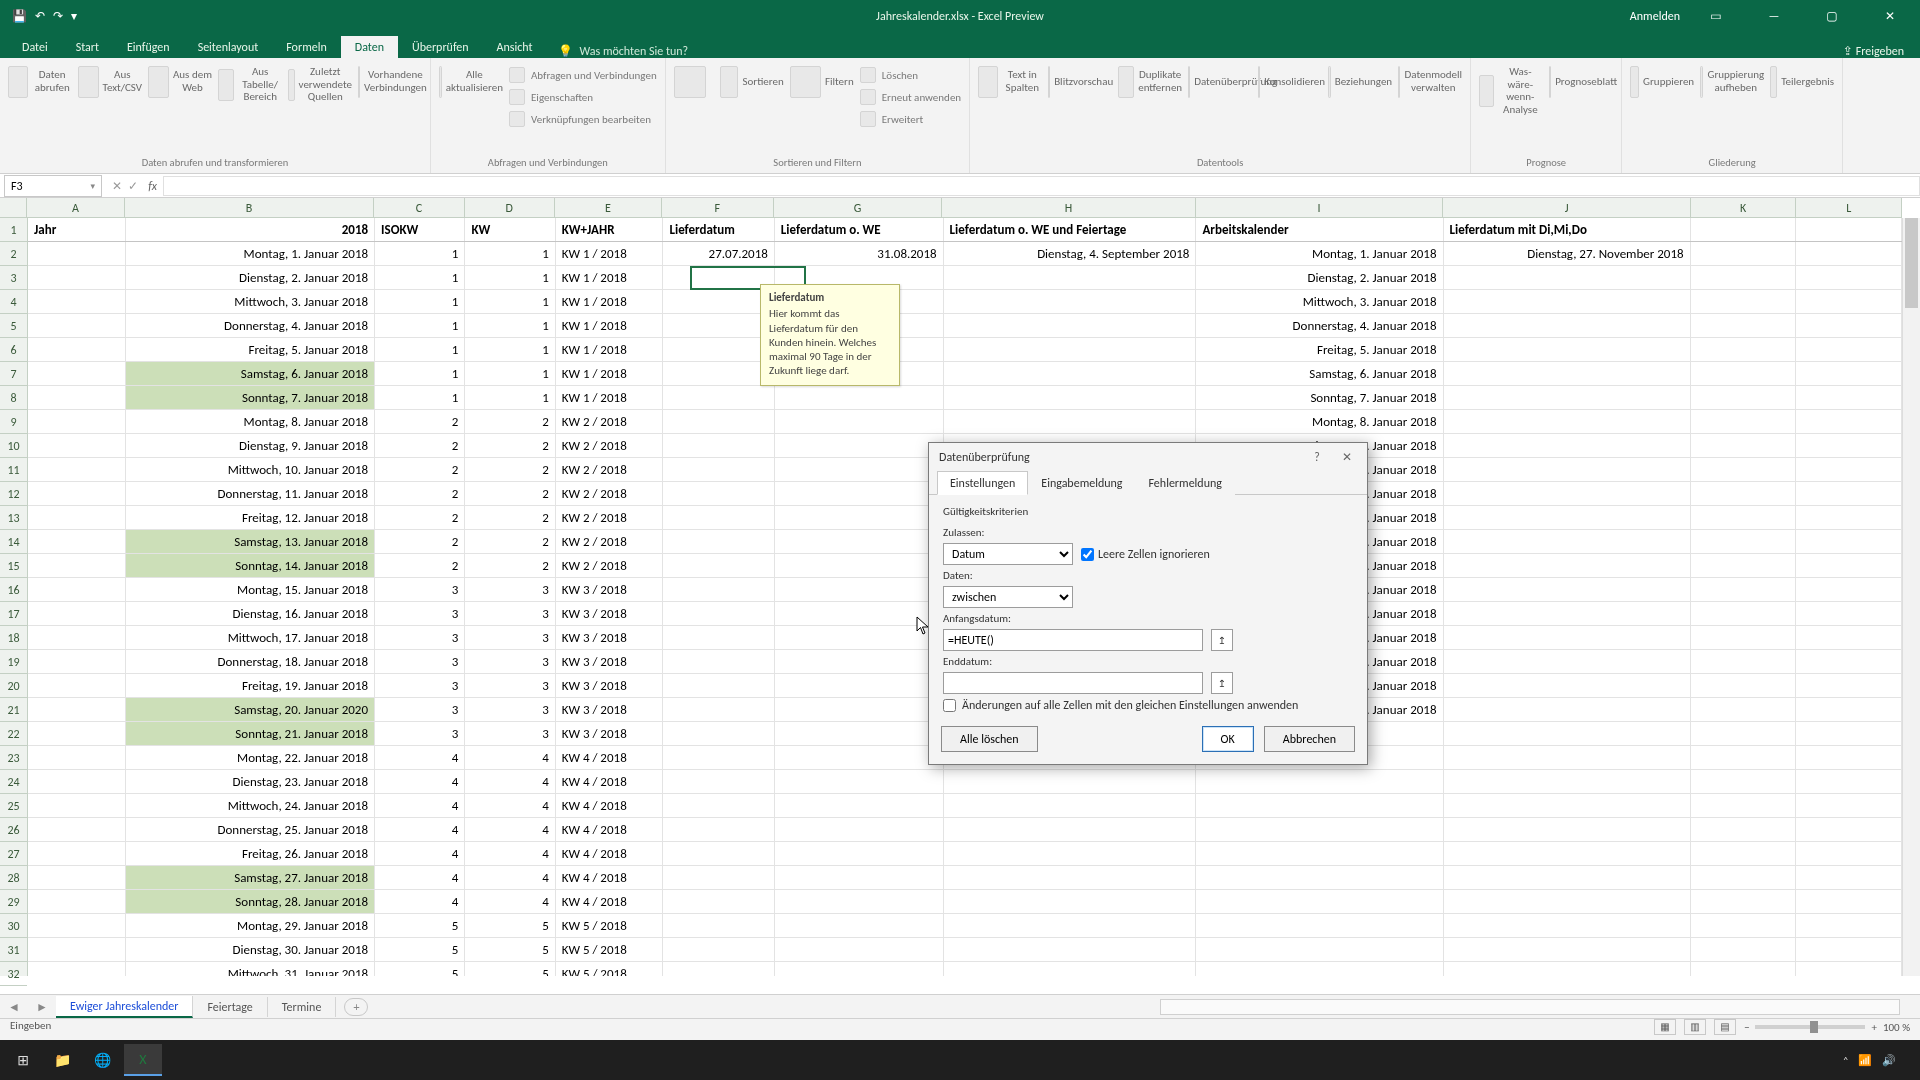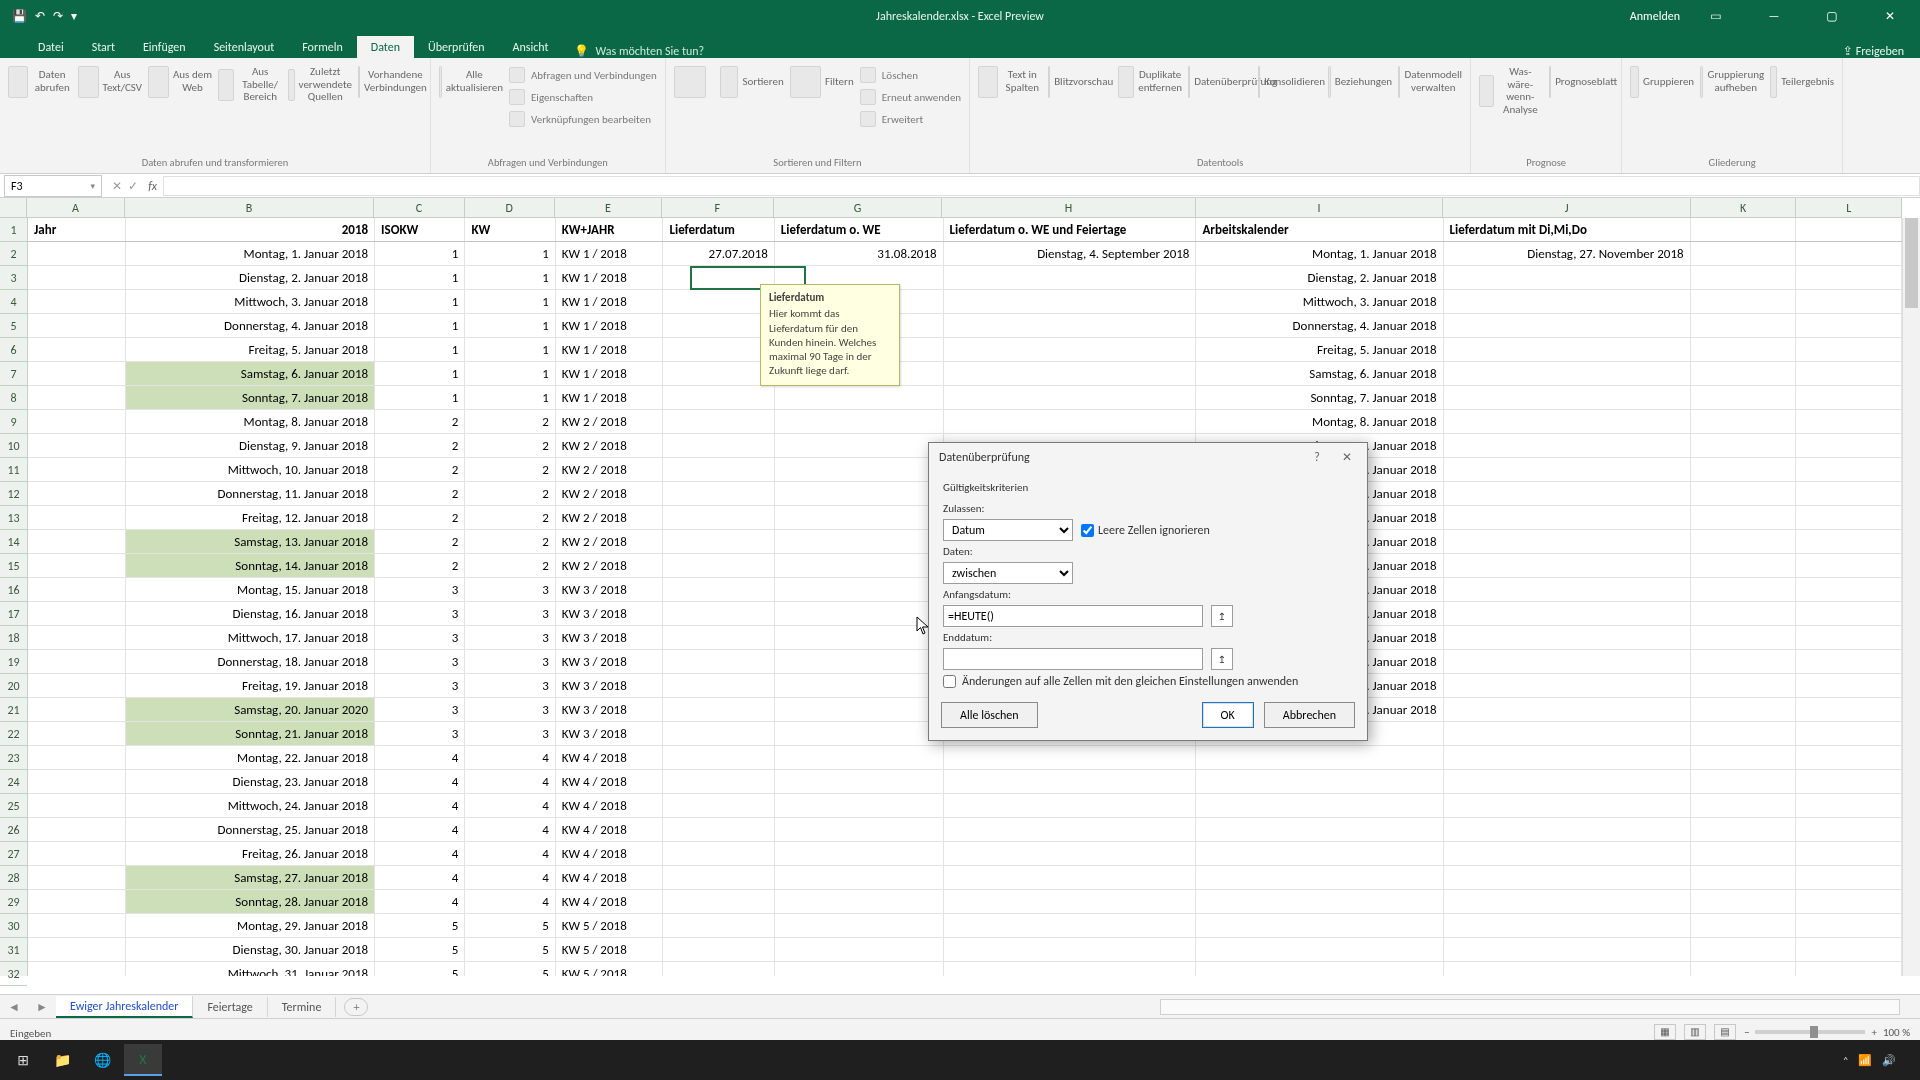--- a/index.html
+++ b/index.html
@@ -2,21 +2,21 @@
 <html><head>
 <meta charset="utf-8">
 <style>
 *{margin:0;padding:0;box-sizing:border-box;font-family:"Segoe UI","Calibri",Arial,sans-serif;user-select:none}
 html,body{width:1920px;height:1080px;overflow:hidden;background:#0a6847}
 .titlebar{height:32px;background:#0a6847;color:#fff;display:flex;align-items:center;font-size:12px}
 .titlebar .qat{display:flex;align-items:center;gap:8px;padding:0 12px}
 .titlebar .fname{position:absolute;left:50%;transform:translateX(-50%);color:#e8f5e9}
 .titlebar .right{margin-left:auto;display:flex;align-items:center;gap:14px;padding-right:8px}
 .titlebar .winbtn{width:44px;height:32px;display:flex;align-items:center;justify-content:center;color:#fff}
-.ribbon-tabs{height:26px;background:#0a6847;display:flex;align-items:flex-end;padding-left:24px;font-size:12px;color:#e8f5e9}
+.ribbon-tabs{height:26px;background:#0a6847;display:flex;align-items:flex-end;padding-left:8px;font-size:12px;color:#e8f5e9}
 .ribbon-tabs .tab{padding:4px 14px;cursor:pointer}
 .ribbon-tabs .tab.active{background:#f3f3f3;color:#0a6847}
 .ribbon-tabs .tellme{margin-left:12px;display:flex;align-items:center;gap:6px;color:#cfe8d8}
 .ribbon-tabs .share{margin-left:auto;margin-right:16px;color:#e8f5e9}
 .ribbon{height:116px;background:#f3f3f3;border-bottom:1px solid #d0d0d0;display:flex;font-size:11px;color:#6a6a6a}
 .ribbon .group{border-right:1px solid #e0e0e0;padding:4px 8px 2px;display:flex;flex-direction:column}
 .ribbon .group .items{display:flex;gap:6px;flex:1;align-items:flex-start}
 .ribbon .group .gname{text-align:center;font-size:10.5px;color:#7a7a7a;padding:2px 0}
 .rbtn-lg{width:64px;text-align:center;display:flex;flex-direction:row;align-items:center;gap:4px;padding-top:4px;line-height:1.15}
 .rbtn-lg .ricon{width:32px;height:32px;background:#e8e8e8;border:1px solid #d4d4d4;border-radius:2px}
@@ -68,21 +68,21 @@
 .dialog .dbuttons .spacer{flex:1}
 .dialog button{height:26px;padding:0 18px;border:1px solid #8a8a8a;background:#f0f0f0;font-size:12px;cursor:pointer}
 .dialog button.primary{border:1px solid #2b6fb5;background:#fff;font-weight:400;box-shadow:inset 0 0 0 1px #cce3f7}
 
 .sheet-tabs{position:absolute;left:0;right:0;bottom:22px;height:24px;background:#f3f3f3;border-top:1px solid #d0d0d0;display:flex;align-items:center;font-size:12px}
 .sheet-tabs .navbtn{width:28px;text-align:center;color:#888}
 .sheet-tabs .stab{padding:3px 14px;border-right:1px solid #d4d4d4;cursor:pointer;color:#555}
 .sheet-tabs .stab.active{background:#fff;color:#1d4ed8;border-bottom:2px solid #0a6847;font-weight:400}
 .sheet-tabs .addtab{width:24px;height:18px;border:1px solid #c8c8c8;border-radius:9px;text-align:center;line-height:16px;margin-left:8px;color:#888}
 .sheet-tabs .hscroll{margin-left:auto;width:740px;height:16px;border:1px solid #d0d0d0;background:#fafafa;margin-right:20px;position:relative}
-.statusbar{position:absolute;left:0;right:0;bottom:0;height:22px;background:#f3f3f3;border-top:1px solid #d0d0d0;display:flex;align-items:flex-end;font-size:11px;color:#555;padding:0 10px}
+.statusbar{position:absolute;left:0;right:0;bottom:0;height:22px;background:#f3f3f3;border-top:1px solid #d0d0d0;display:flex;align-items:flex-start;font-size:11px;color:#555;padding:0 10px}
 .statusbar .right{margin-left:auto;display:flex;align-items:center;gap:8px}
 .viewbtn{width:22px;height:16px;border:1px solid #c8c8c8;font-size:10px;text-align:center;line-height:14px}
 .zoom{display:flex;align-items:center;gap:6px}
 .zoom .track{width:110px;height:4px;background:#d0d0d0;position:relative}
 .zoom .track .thumb{position:absolute;left:50%;top:-4px;width:8px;height:12px;background:#909090}
 .win-taskbar{position:absolute;left:0;right:0;bottom:0;height:40px;background:#1f1f1f;display:flex;align-items:center;gap:2px;padding:0 4px}
 .win-taskbar .tb{width:38px;height:32px;display:flex;align-items:center;justify-content:center;color:#ddd;font-size:14px}
 .win-taskbar .tb.active{background:#3a3a3a;border-bottom:2px solid #5aa0e6}
 .win-taskbar .tray{margin-left:auto;display:flex;align-items:center;gap:10px;color:#ddd;font-size:11px;padding-right:10px}
 
@@ -807,20 +807,25 @@
     </div>
 
     <div class="dialog" style="left:928px;top:244px;width:440px">
       <div class="dtitle">
         <span>Datenüberprüfung</span>
         <div class="dclose">
           <span>?</span>
           <span>✕</span>
         </div>
       </div>
+      <div class="dtabs">
+        <div class="dtab active">Einstellungen</div>
+        <div class="dtab">Eingabemeldung</div>
+        <div class="dtab">Fehlermeldung</div>
+      </div>
       <div class="dbody" style="background:#f4f4f4">
         <div style="font-size:11px;margin-bottom:8px">Gültigkeitskriterien</div>
         <label class="small">Zulassen:</label>
         <div class="drow">
           <select style="width:130px"><option>Datum</option></select>
           <label style="display:flex;align-items:center;gap:4px">
             <input type="checkbox" checked="" style="">
             <span>Leere Zellen ignorieren</span>
           </label>
         </div>

